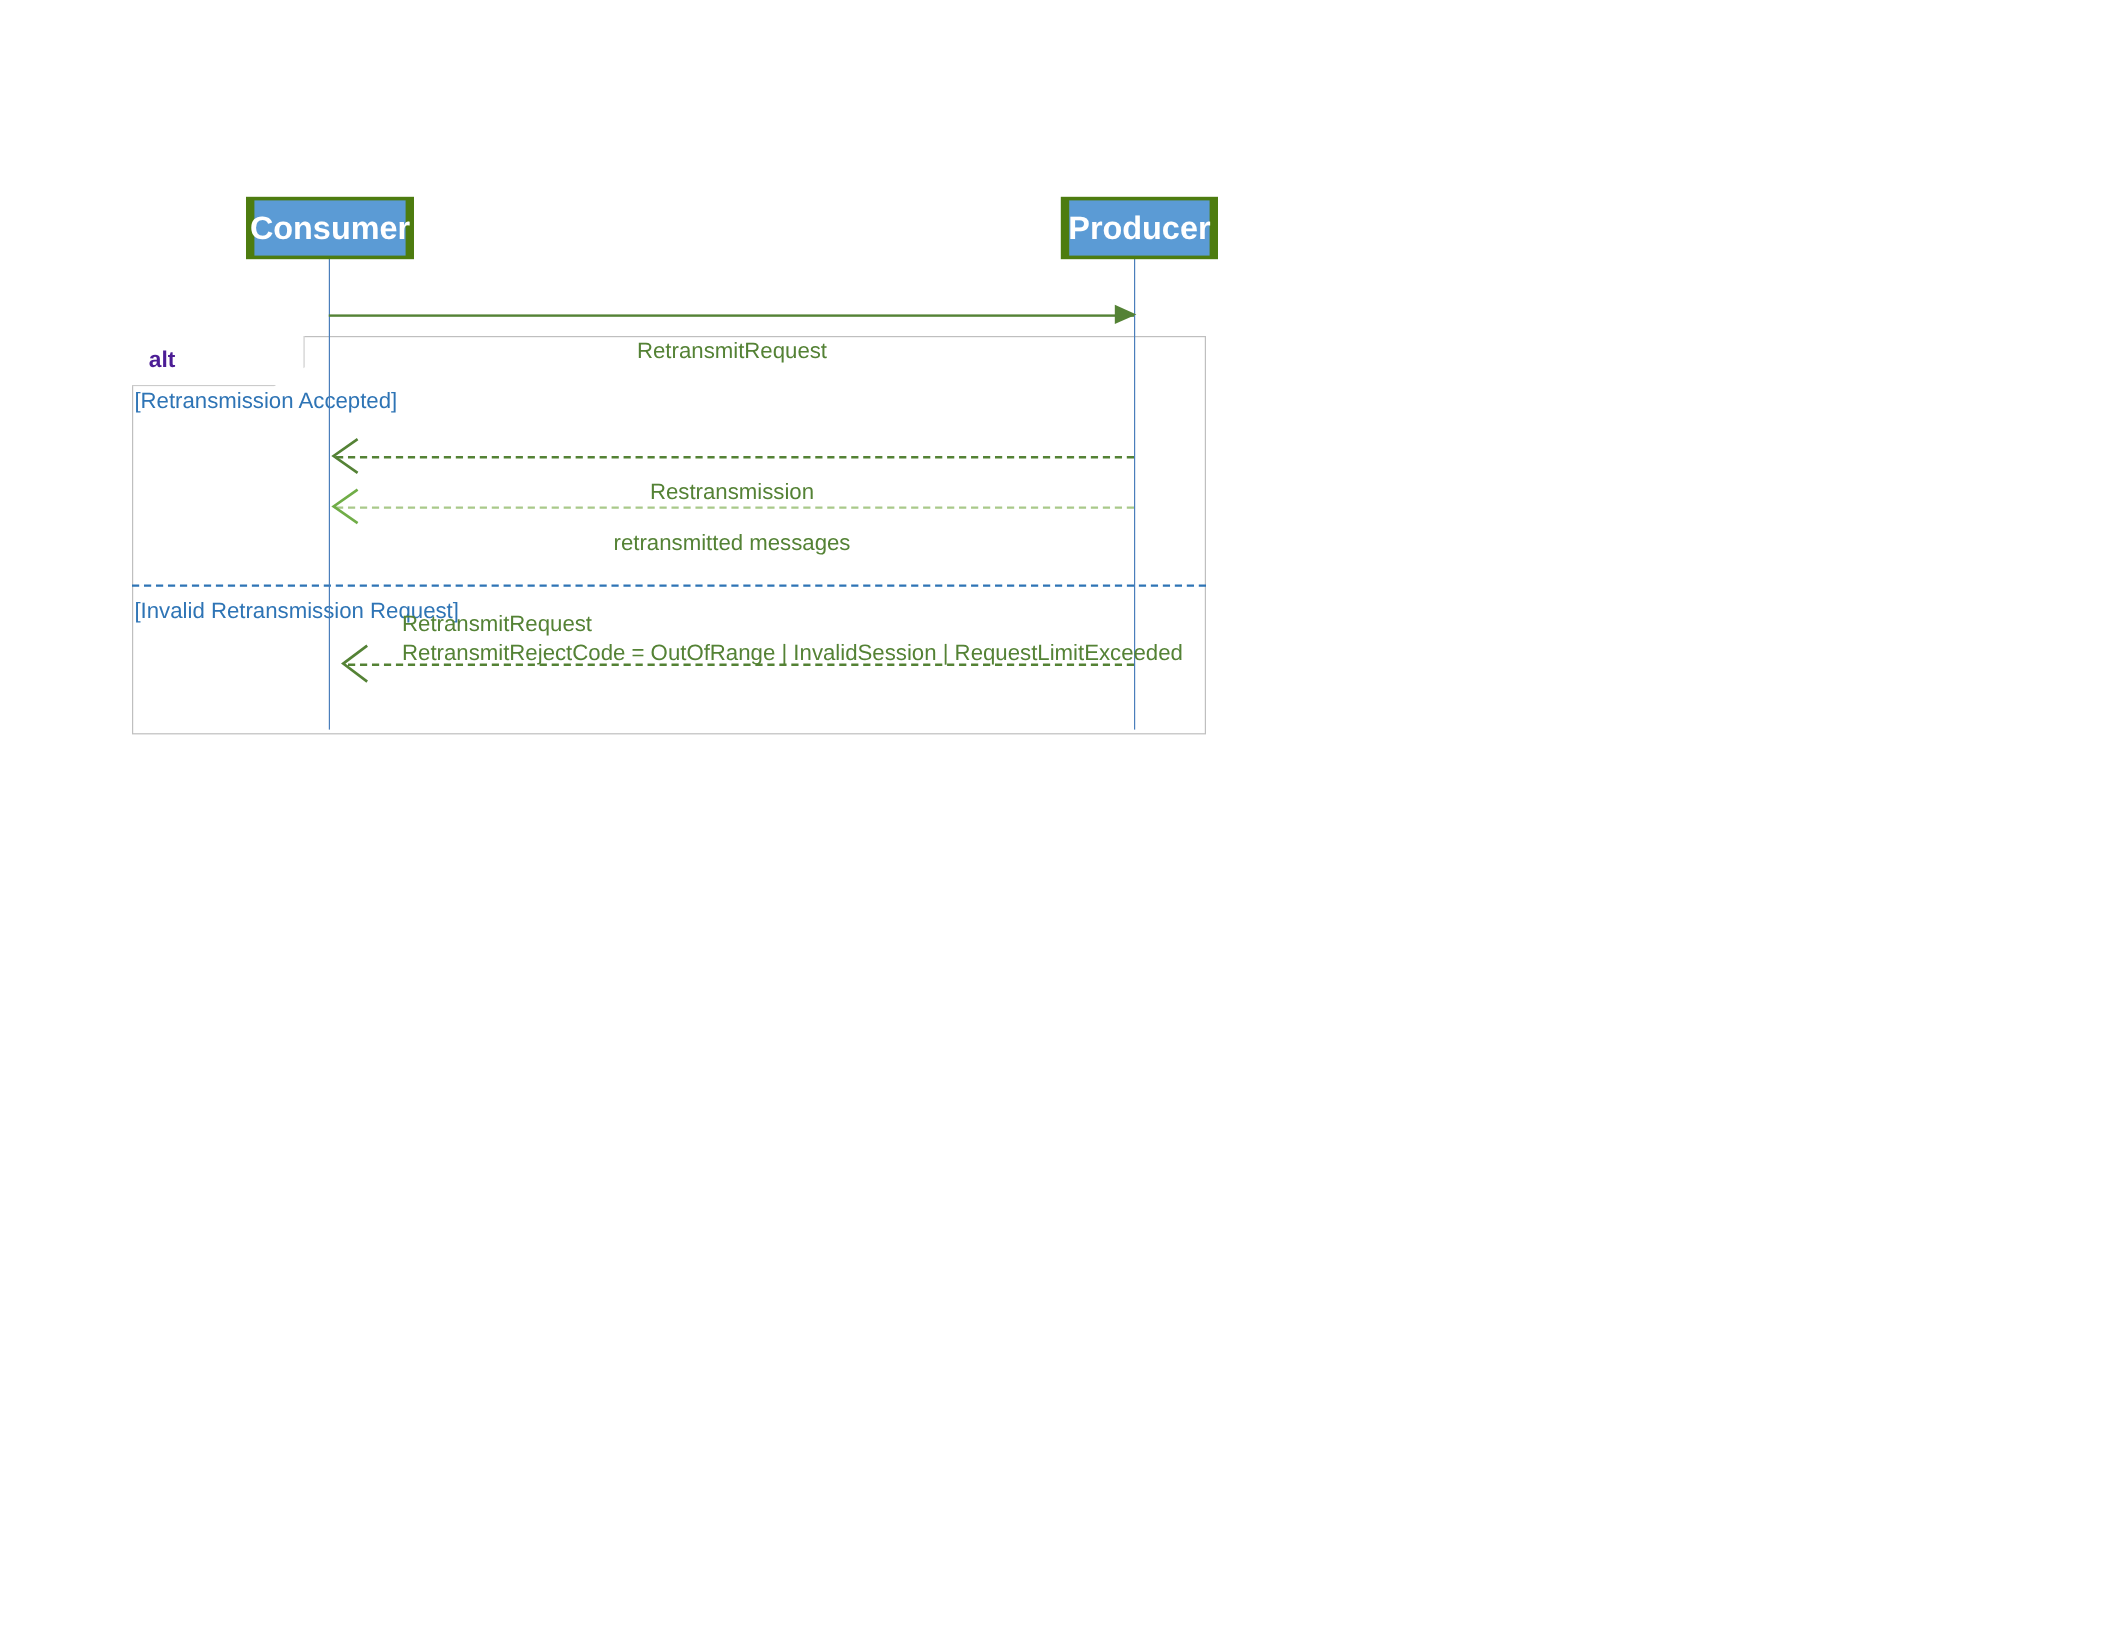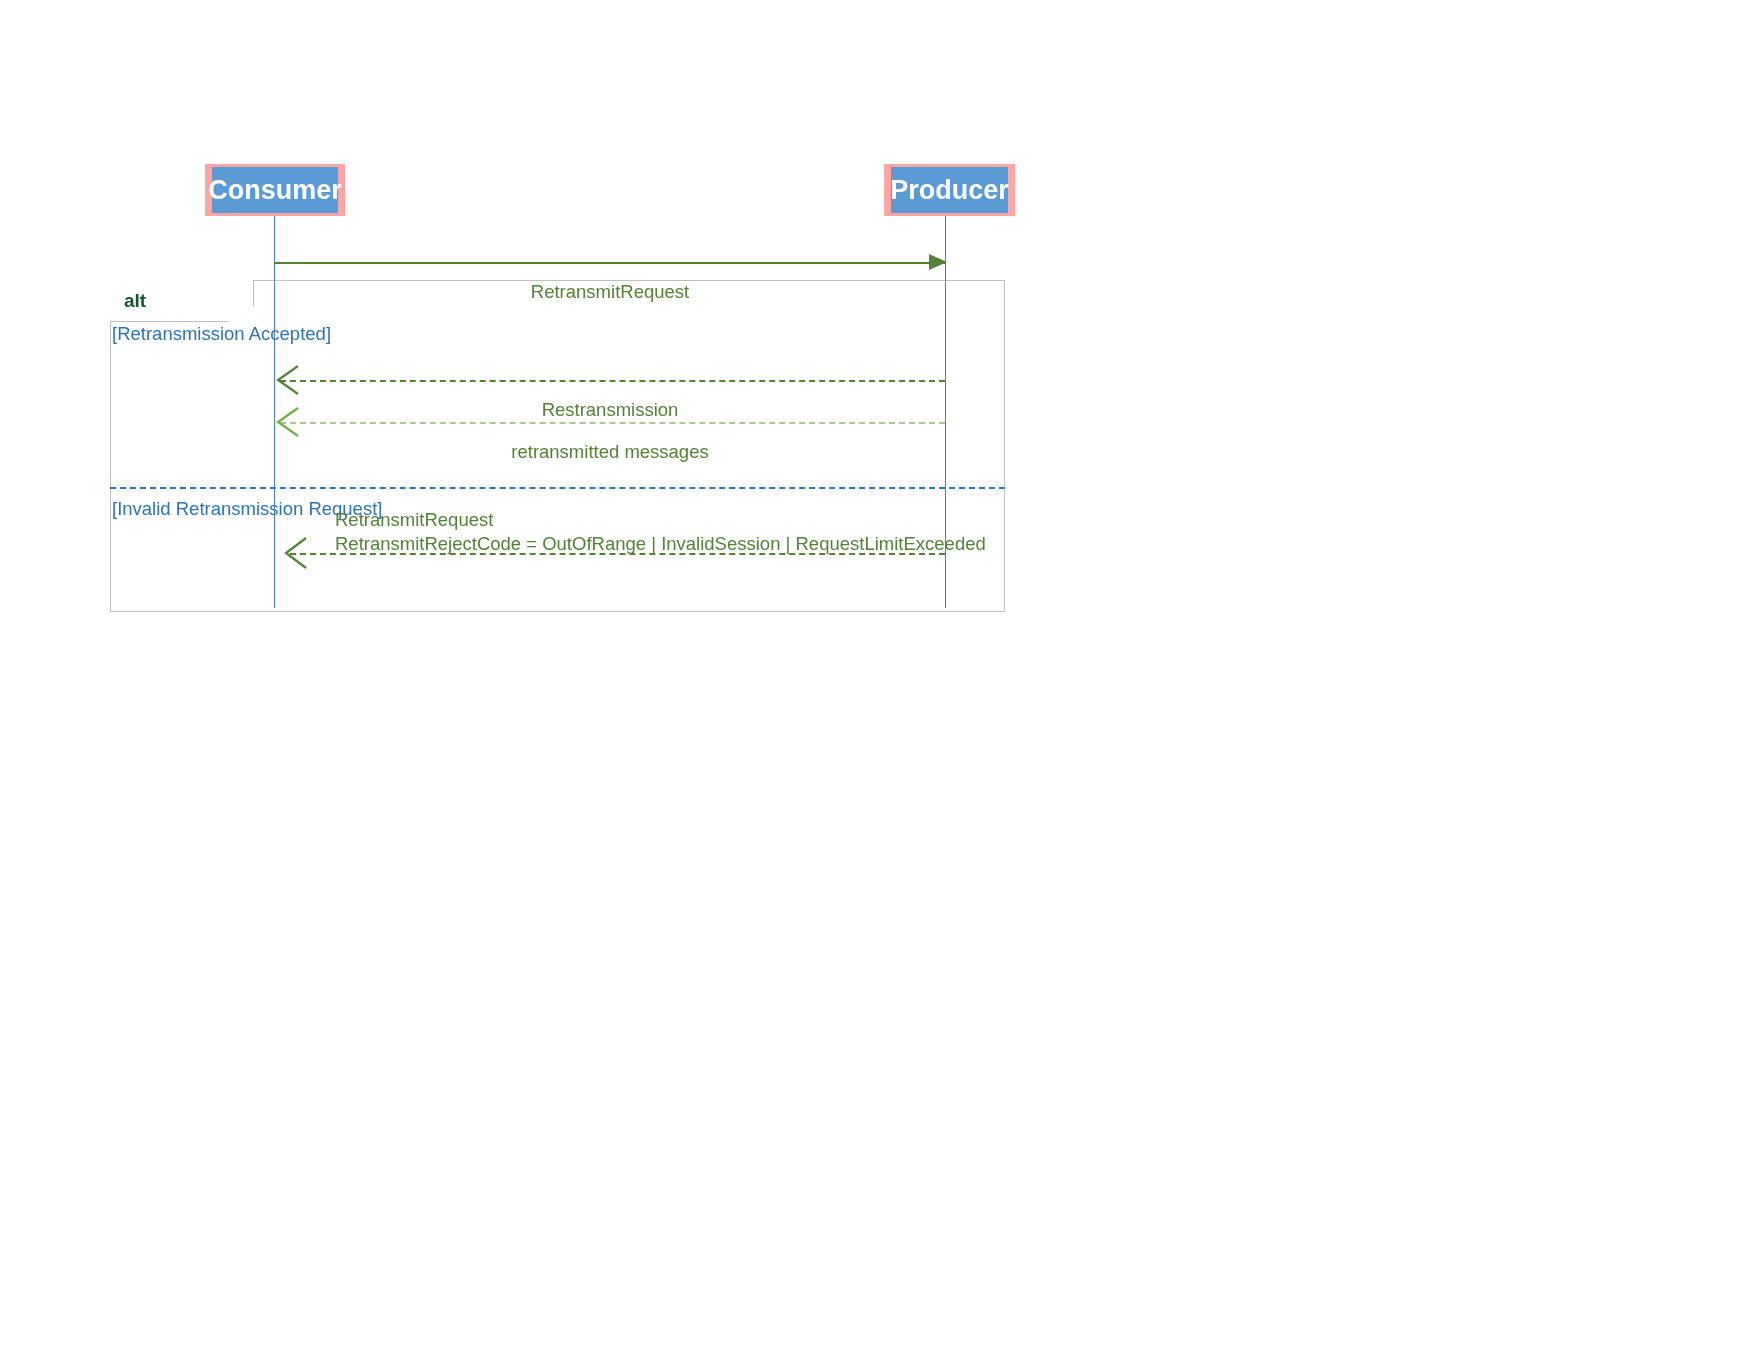--- a/index.html
+++ b/index.html
@@ -18,21 +18,21 @@
     position: relative;
     width: 1760px;
     height: 1360px;
     background: #ffffff;
   }
 
   
   .lifeline-box {
     position: absolute;
     box-sizing: border-box;
-    background: #fca5a5;
+    background: #4d7c0f;
     display: flex;
     align-items: center;
     justify-content: center;
   }
   .lifeline-box .inner {
     background: #5B9BD5;
     width: calc(100% - 14px);
     height: calc(100% - 6px);
     display: flex;
     align-items: center;
@@ -73,21 +73,21 @@
     align-items: center;
   }
   .fragment-tab-inner {
     position: absolute;
     inset: 0;
     display: flex;
     align-items: center;
     padding-left: 14px;
   }
   .fragment-tab-label {
-    color: #14532d;
+    color: #4c1d95;
     font-size: 19px;
     font-weight: bold;
     line-height: 1;
   }
   .fragment-divider {
     position: absolute;
     height: 0;
     border-top: 2px dashed #2E74B5;
   }
   .guard {

